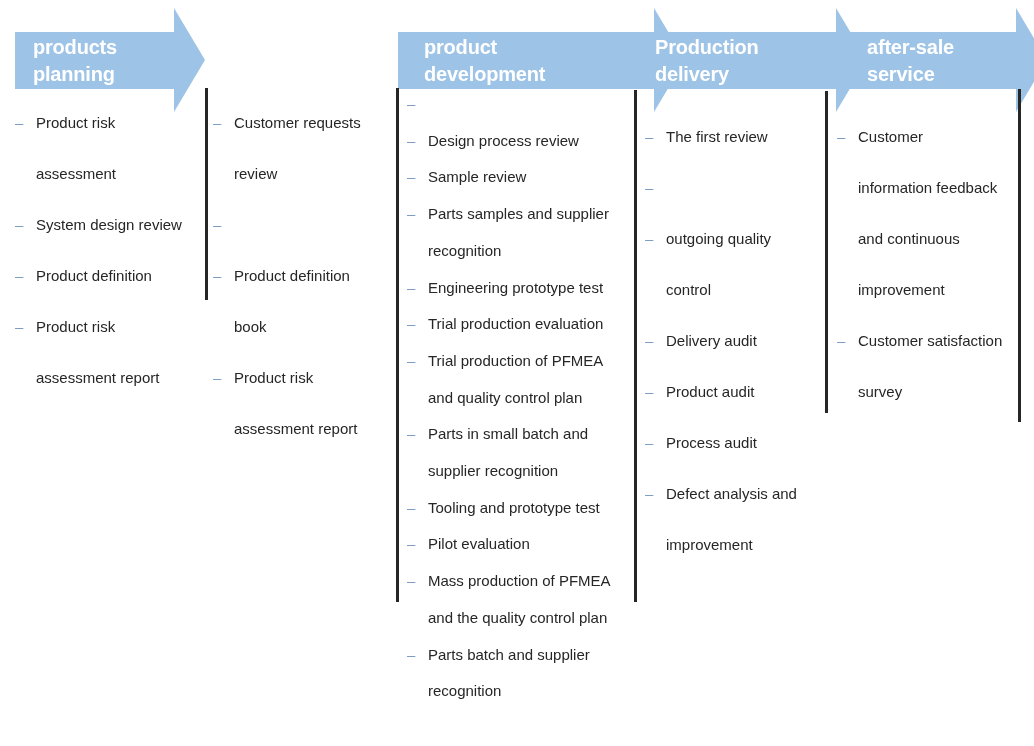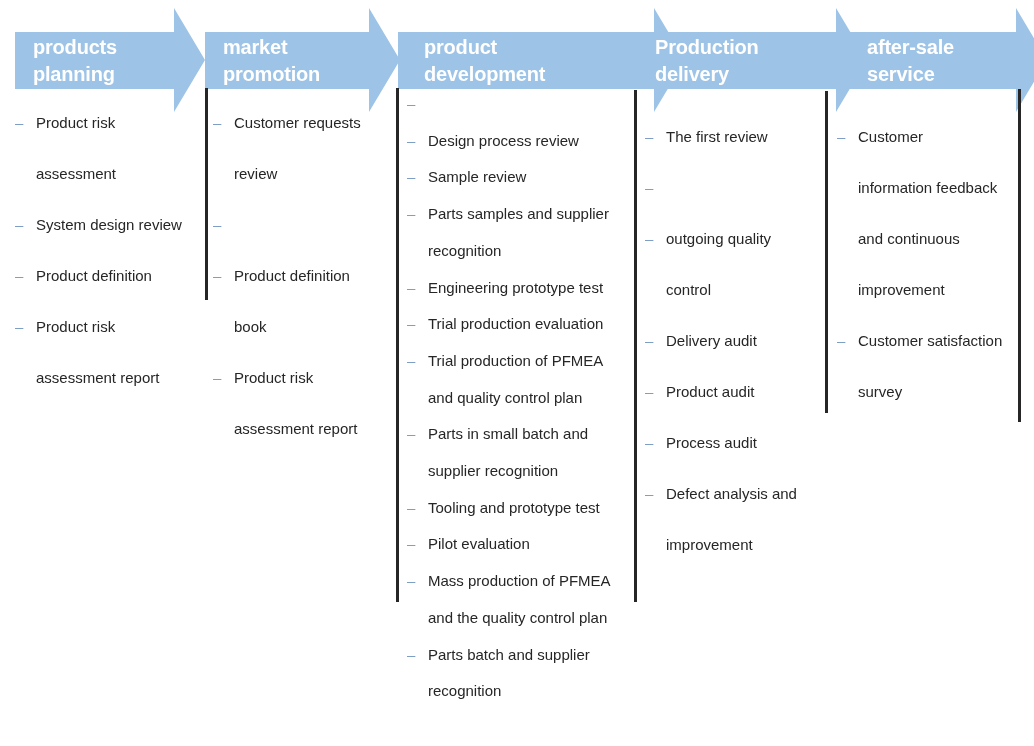--- a/index.html
+++ b/index.html
@@ -30,23 +30,20 @@
   .item .text { white-space:pre-line; }
 </style>
 </head>
 <body>
 
 <div class="canvas" style="--arrow-fill: #9DC3E6; --title-text: #FFFFFF; --body-text: #262626; --bullet: #7E9EC4; --separator: #262626;">
 
   <div class="arrow" style="left:15px; width:190px;">
     <div class="label">products planning</div>
   </div>
-  <div class="arrow" style="left:205px; width:195px;">
-    <div class="label">market promotion</div>
-  </div>
   <div class="arrow pad-lg" style="left:398px; width:239px;padding-left:48px;">
     <div class="label">product
 development</div>
   </div>
   <div class="arrow" style="left:637px; width:188px;padding-left:42px;">
     <div class="label">Production
 delivery</div>
   </div>
   <div class="arrow" style="left:849px; width:198px;">
     <div class="label">after-sale service</div>

